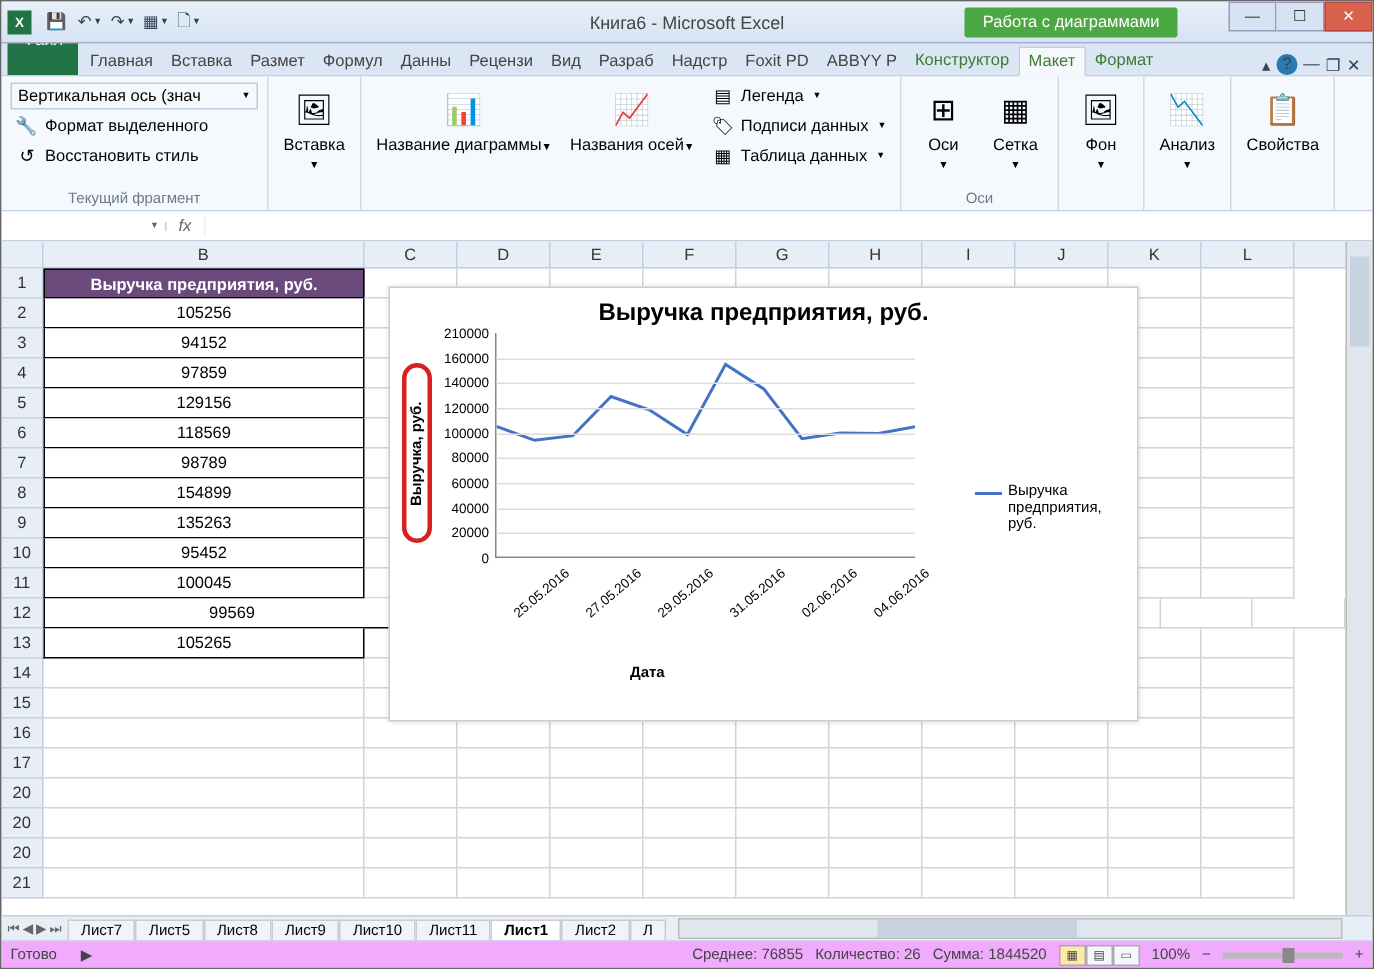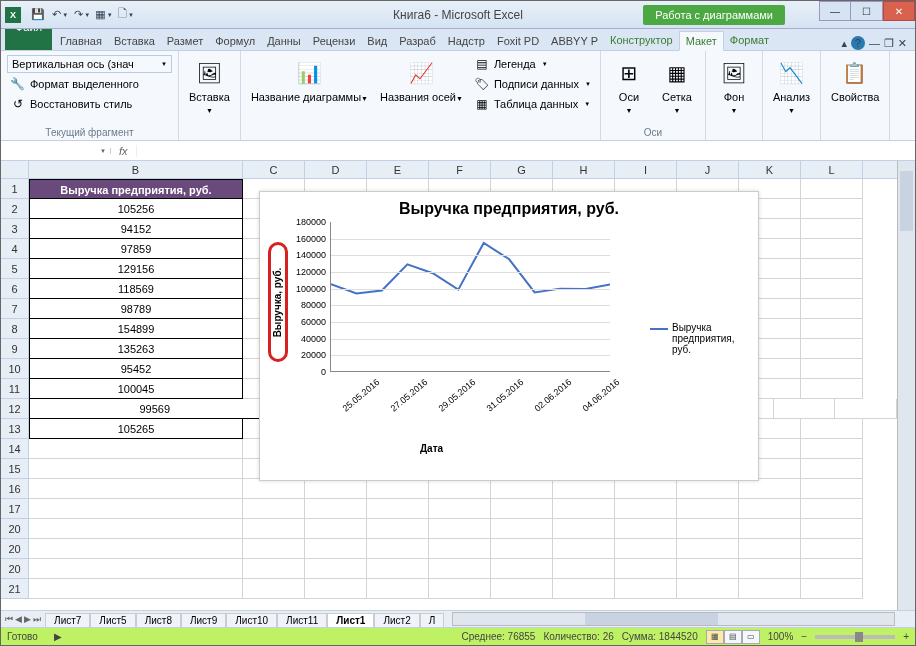--- a/index.html
+++ b/index.html
@@ -89,21 +89,21 @@
 .sheet-tab { padding: 1px 8px; background: #f0f4fa; border: 1px solid #ccc; border-bottom: none; cursor: pointer; margin-top: 1px; }
 .sheet-tab.active { background: #fff; font-weight: bold; }
 .hscroll { flex: 1; margin: 0 20px 0 8px; height: 14px; background: #e0e6ee; position: relative; border: 1px solid #bbb; }
 .hscroll-thumb { position: absolute; left: 30%; width: 30%; height: 100%; background: #c8d2e0; }
 
 
 .vscroll { position: absolute; top: 0; right: 0; width: 18px; bottom: 0; background: #e0e6ee; border-left: 1px solid #bbb; }
 .vscroll-thumb { position: absolute; top: 10px; left: 2px; right: 2px; height: 60px; background: #c8d2e0; }
 
 
-.status-bar { position: absolute; bottom: 0; left: 0; right: 0; height: 18px; background: #bef264; border-top: 1px solid #c1d0e2; display: flex; align-items: center; font-size: 10px; color: #444; padding: 0 6px; gap: 16px; }
+.status-bar { position: absolute; bottom: 0; left: 0; right: 0; height: 18px; background: #f0abfc; border-top: 1px solid #c1d0e2; display: flex; align-items: center; font-size: 10px; color: #444; padding: 0 6px; gap: 16px; }
 .status-right { margin-left: auto; display: flex; align-items: center; gap: 8px; }
 .view-btns { display: flex; }
 .view-btn { width: 18px; height: 14px; border: 1px solid #aaa; background: #f4f8fc; font-size: 8px; display: flex; align-items: center; justify-content: center; cursor: pointer; }
 .view-btn.active { background: #fde9a8; }
 .zoom-slider { width: 80px; height: 4px; background: #bbb; position: relative; }
 .zoom-slider::before { content: ''; position: absolute; left: 50%; top: -3px; width: 8px; height: 10px; background: #888; }
 </style>
 </head>
 <body>
 
@@ -593,21 +593,21 @@
         <div class="y-ticks" id="yticks">
             <div style="top: 150px;">0</div>
             <div style="top: 133.333px;">20000</div>
             <div style="top: 116.667px;">40000</div>
             <div style="top: 100px;">60000</div>
             <div style="top: 83.3333px;">80000</div>
             <div style="top: 66.6667px;">100000</div>
             <div style="top: 50px;">120000</div>
             <div style="top: 33.3333px;">140000</div>
             <div style="top: 16.6667px;">160000</div>
-            <div style="top: 0px;">180000</div>
+            <div style="top: 0px;">210000</div>
           </div>
         <div class="plot" id="plot">
           <svg id="chartsvg" width="100%" height="100%" style="position:absolute;inset:0">
               <polyline points="0,62.28666666666666 25.454545454545457,71.53999999999999 50.909090909090914,68.45083333333332 76.36363636363636,42.36999999999999 101.81818181818183,51.19250000000001 127.27272727272727,67.67583333333333 152.72727272727272,20.91749999999999 178.1818181818182,37.280833333333334 203.63636363636365,70.45666666666666 229.0909090909091,66.62916666666666 254.54545454545453,67.02583333333334 280,62.27916666666667" fill="none" stroke="#4472c4" stroke-width="2"></polyline>
             </svg>
         <div class="gridline" style="top: 133.333px;"></div>
             <div class="gridline" style="top: 116.667px;"></div>
             <div class="gridline" style="top: 100px;"></div>
             <div class="gridline" style="top: 83.3333px;"></div>
             <div class="gridline" style="top: 66.6667px;"></div>

